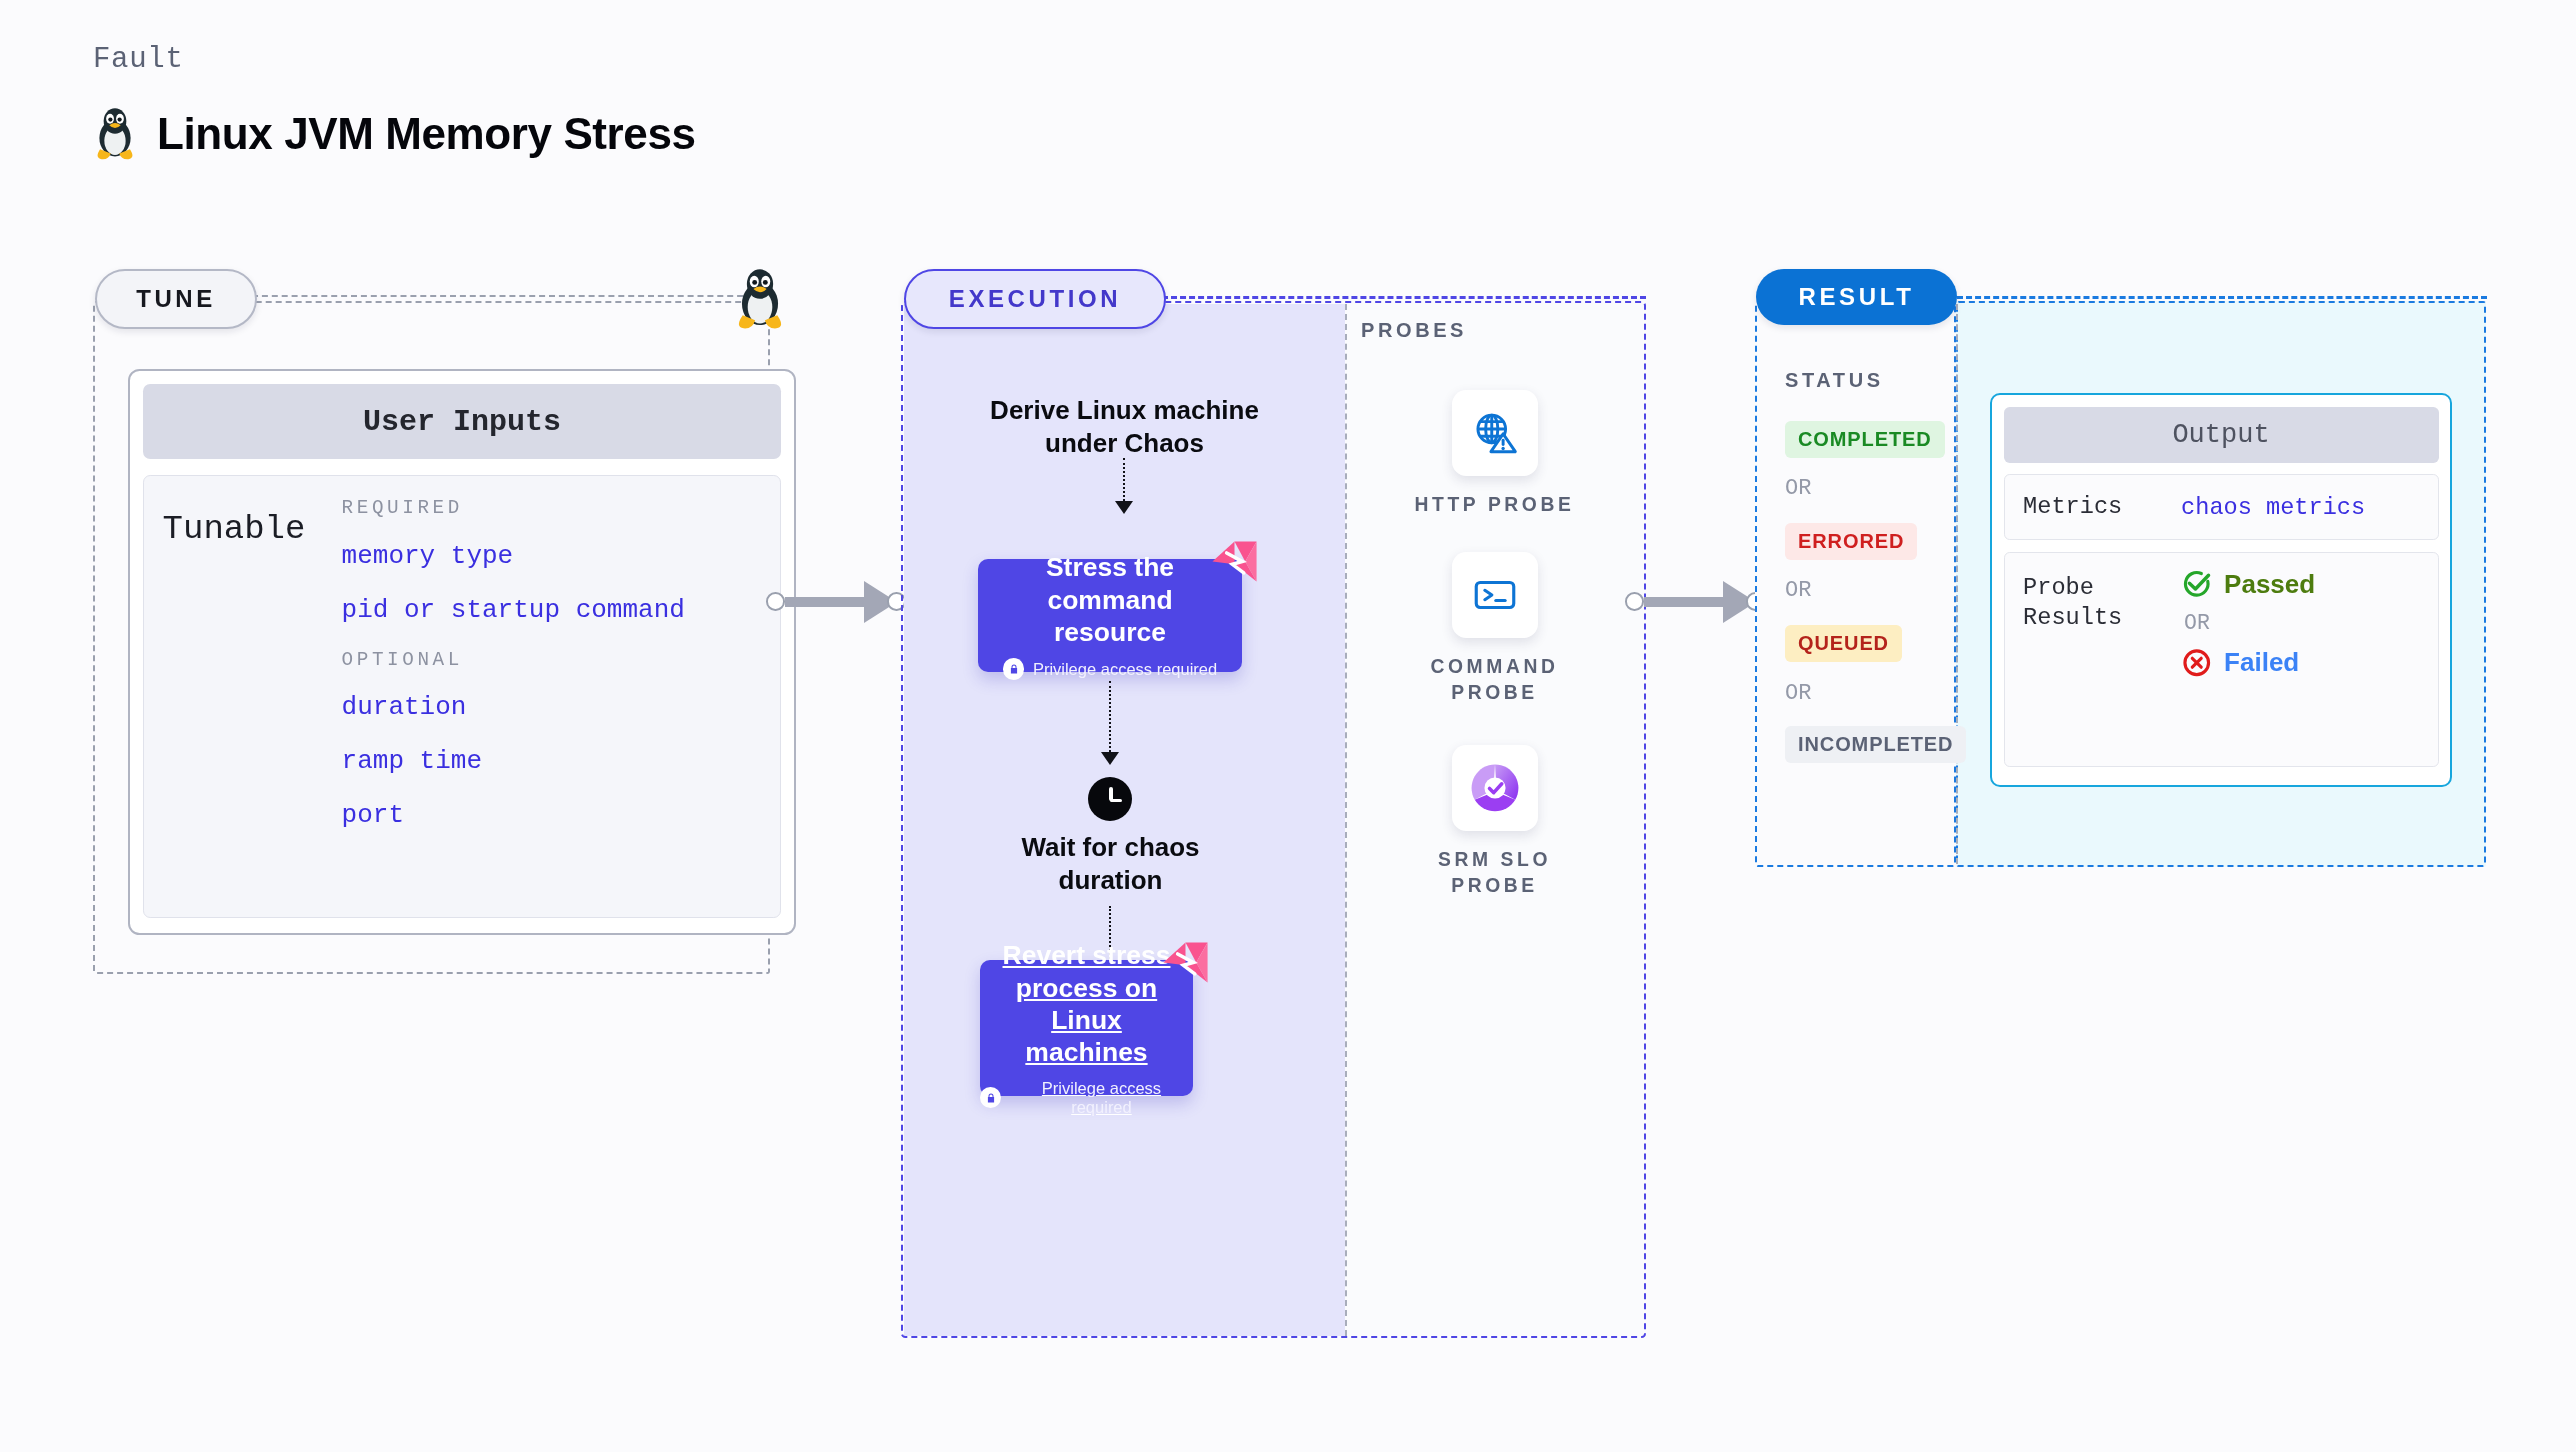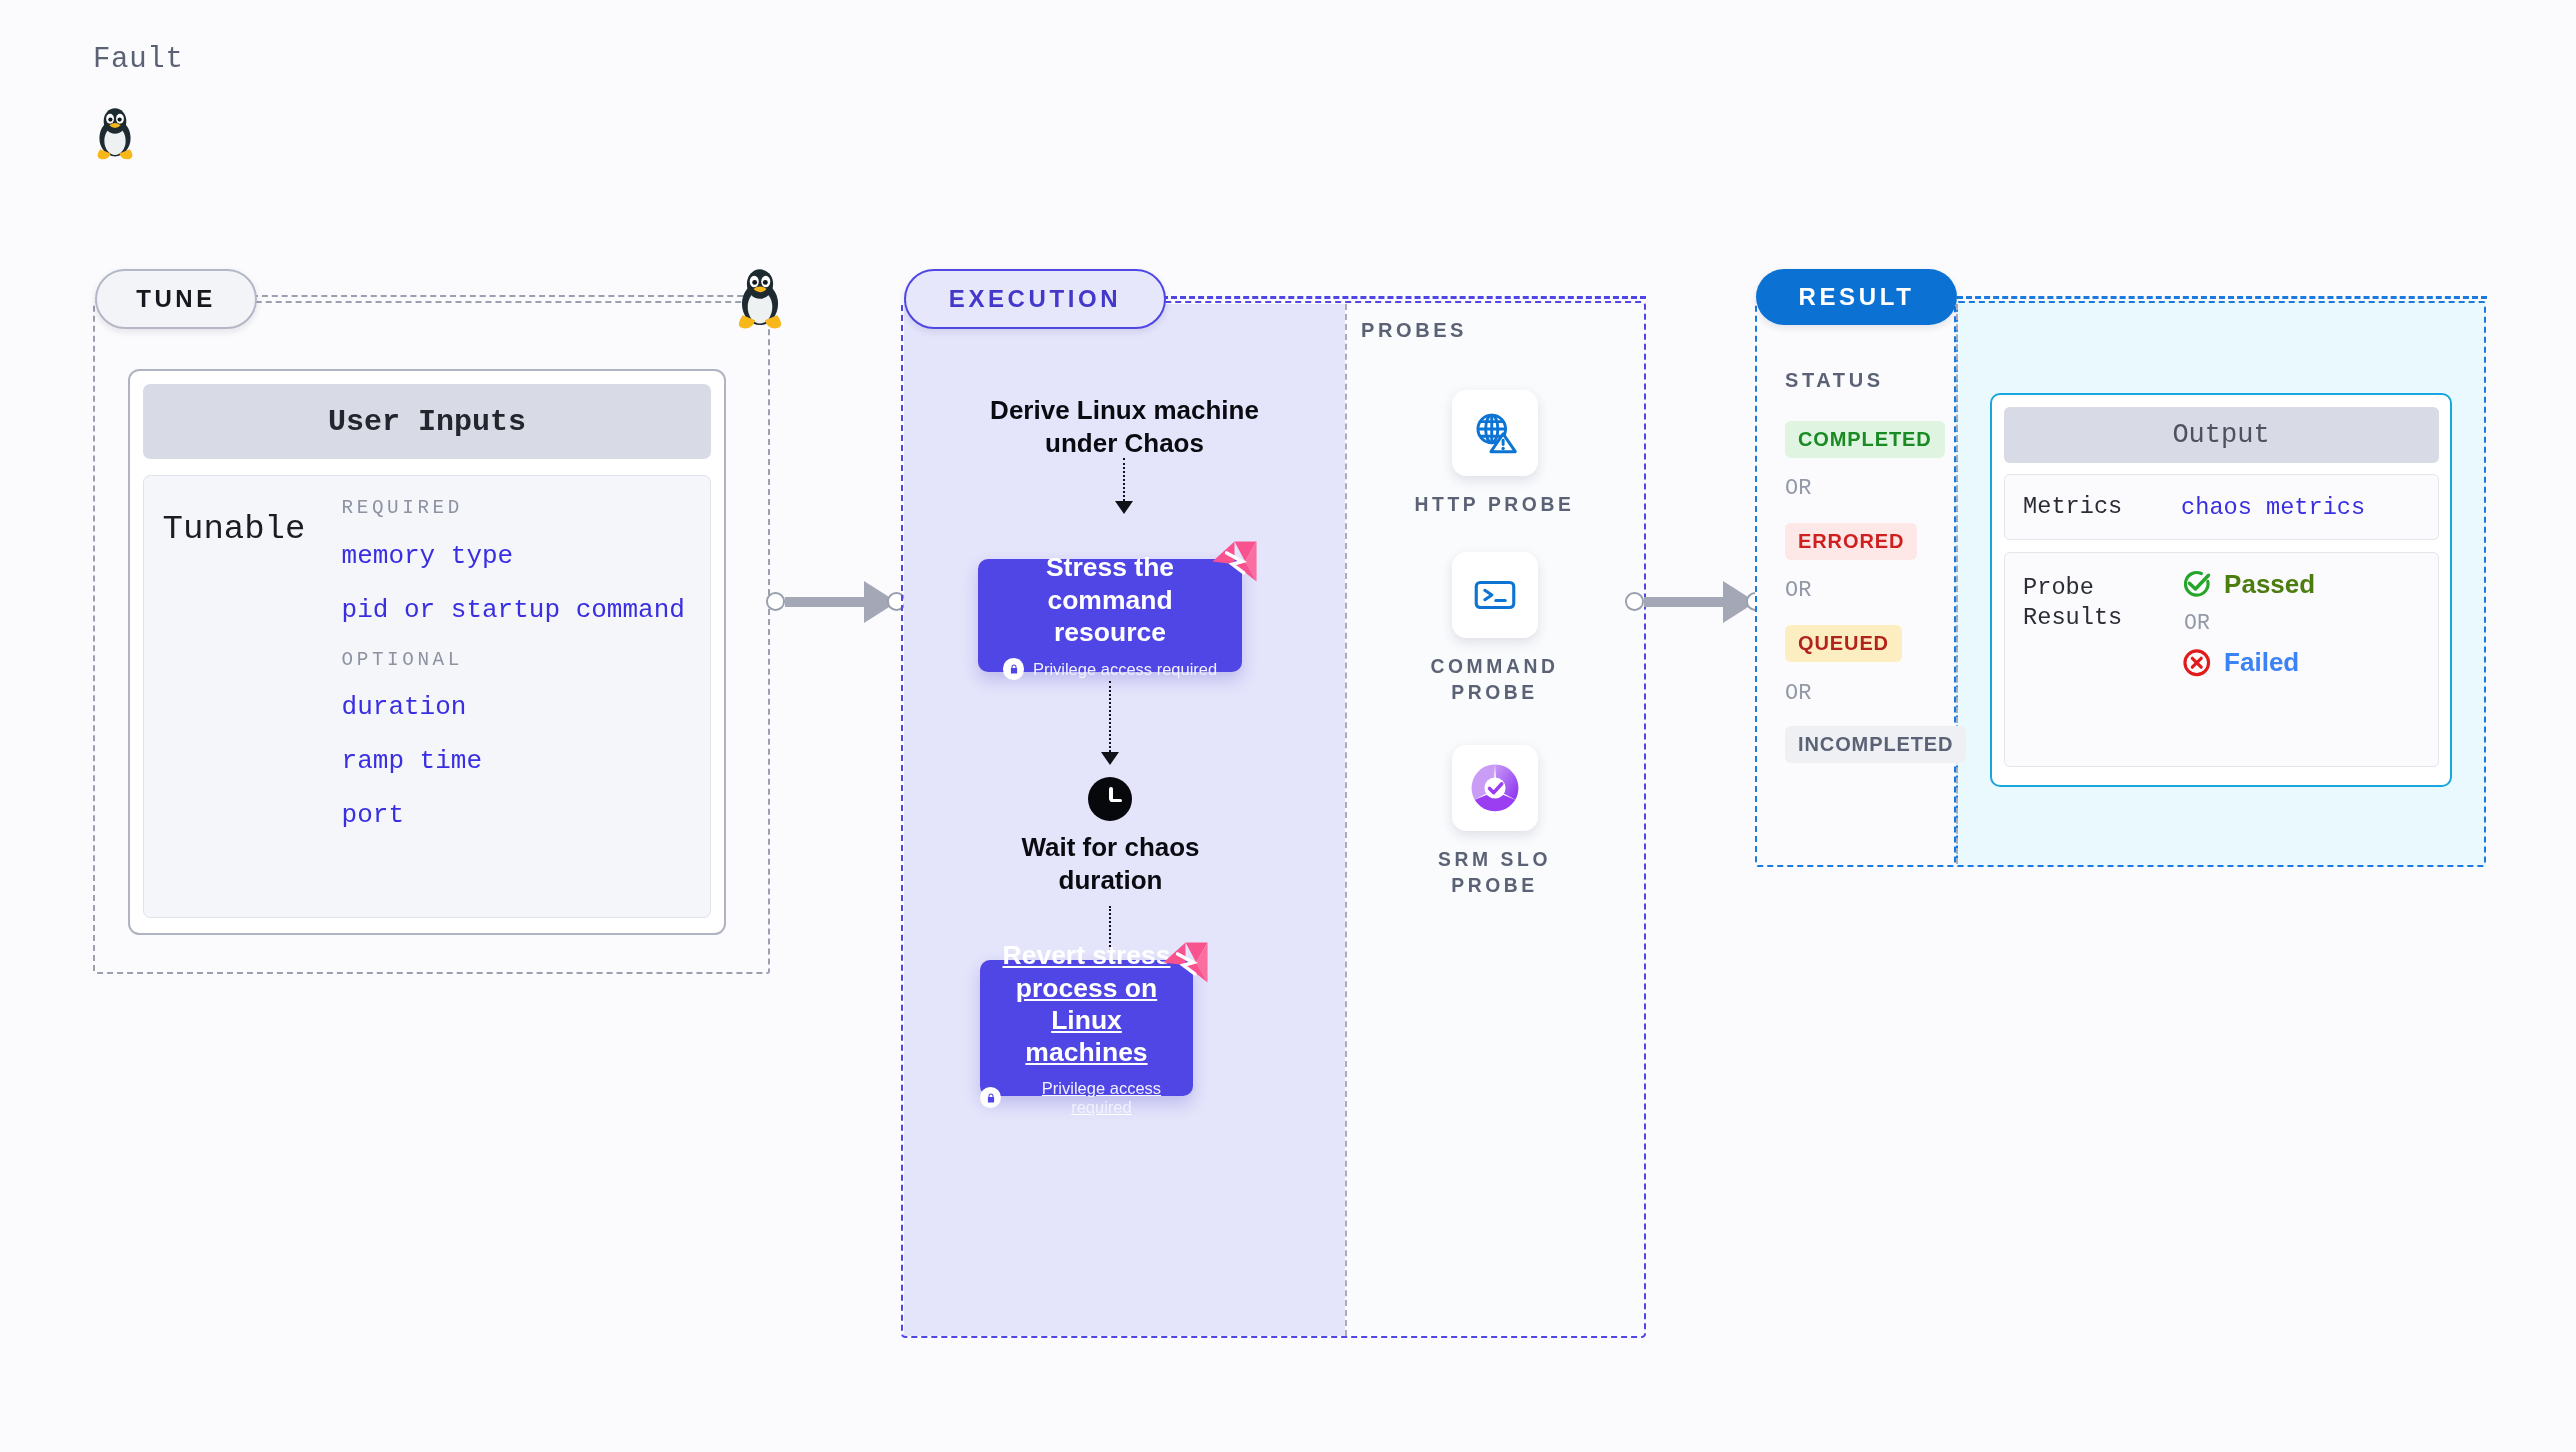--- a/index.html
+++ b/index.html
@@ -31,21 +31,21 @@
   
   #tune-box{left:93px;top:301px;width:677px;height:673px;
     border:2.1px dashed #9aa0ae;background:#fbfbfd;border-radius:2.9px;}
   #tune-badge{left:95px;top:269px;width:158px;height:56px;
     background:#f3f4f8;border:2.1px solid #b4b8c6;color:#16181f;font-size:24px;}
   #tune-dash-line{position:absolute;left:252px;top:295px;width:501px;height:0;
     border-top:2.9px dashed #9aa0ae;}
   #tune-penguin{position:absolute;left:732px;top:266px;width:56px;height:64px;z-index:7;}
 
   .input-card{
-    position:absolute;left:128px;top:369px;width:598px;height:566px;
+    position:absolute;left:128px;top:369px;width:668px;height:566px;
     background:#ffffff;border:2.1px solid #b0b4c2;border-radius:11.5px;box-sizing:border-box;
     padding:13px;
   }
   .card-head{
     height:75px;background:#d8dae6;border-radius:7.2px;
     display:flex;align-items:center;justify-content:center;
     font-family:"Liberation Mono", monospace;font-size:30px;color:#24262e;font-weight:bold;
   }
   .card-body{
     margin-top:15.8px;height:443px;background:#f5f6fa;border:1.4px solid #e0e2eb;border-radius:7.2px;
@@ -158,20 +158,21 @@
         <ellipse cx="31" cy="22" rx="16" ry="18" fill="#1d2b31"></ellipse>
         <ellipse cx="24" cy="19" rx="5.5" ry="7" fill="#fff"></ellipse>
         <ellipse cx="38" cy="19" rx="5.5" ry="7" fill="#fff"></ellipse>
         <circle cx="24.5" cy="20" r="3" fill="#11181c"></circle>
         <circle cx="37.5" cy="20" r="3" fill="#11181c"></circle>
         <path d="M23 28 Q31 22 39 28 Q31 36 23 28Z" fill="#f7b61a"></path>
         <path d="M10 62 Q2 74 12 76 Q22 77 25 68 Z" fill="#f7b61a"></path>
         <path d="M52 62 Q60 74 50 76 Q40 77 37 68 Z" fill="#f7b61a"></path>
       </svg>
     </span>
+    <span id="page-title">Linux JVM Memory Stress</span>
   </div>
 </div>
 
 <div class="panel" id="tune-box"></div>
 <div id="tune-dash-line"></div>
 <div class="badge" id="tune-badge">TUNE</div>
 <div id="tune-penguin">
   <svg width="56" height="64" viewBox="0 0 62 78">
     <ellipse cx="31" cy="46" rx="22" ry="26" fill="#1d2b31"></ellipse>
     <ellipse cx="31" cy="50" rx="15" ry="20" fill="#eef1f2"></ellipse>

